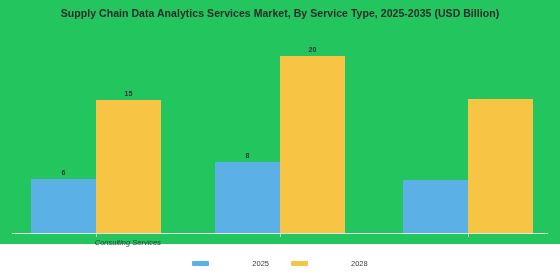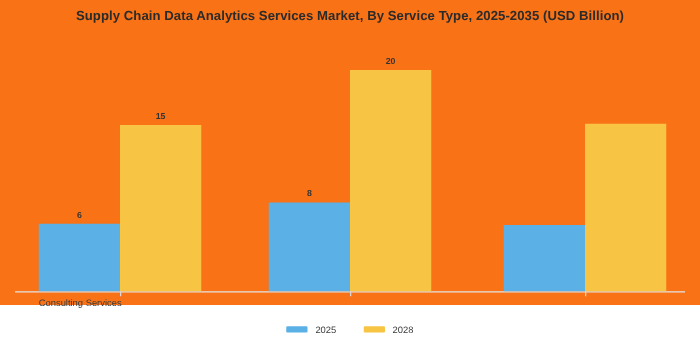--- a/index.html
+++ b/index.html
@@ -10,21 +10,21 @@
     width: 560px;
     height: 280px;
     background: #ffffff;
     font-family: "Liberation Sans", sans-serif;
     overflow: hidden;
   }
   #chart-root {
     position: relative;
     width: 560px;
     height: 244px;
-    background: #f97316;
+    background: #22c55e;
   }
 
   
   .chart-title {
     position: absolute;
     left: 0;
     top: 7px;
     width: 560px;
     text-align: center;
     font-size: 10.5px;
@@ -76,23 +76,24 @@
     height: 4px;
     background: #d8d8d8;
   }
 
   
   .cat-label {
     position: absolute;
     top: 238px;
     font-size: 7.5px;
     color: #3a3a3a;
-    text-align: left;
+    text-align: right;
     line-height: 9.5px;
     white-space: pre-line;
+    font-style: italic;
   }
 
   
   .legend {
     position: absolute;
     left: 0;
     top: 259px;
     width: 560px;
     display: flex;
     justify-content: center;
@@ -105,20 +106,21 @@
     gap: 6px;
   }
   .legend-swatch {
     width: 17px;
     height: 5px;
     border-radius: 1px;
   }
   .legend-text {
     font-size: 7.5px;
     color: #3a3a3a;
+    margin-left: 37px;
   }
 </style>
 </head>
 <body>
 
 <div id="chart-root">
 
   <div class="chart-title">Supply Chain Data Analytics Services Market, By Service Type, 2025-2035 (USD Billion)</div>
 
   <div class="plot-area">

